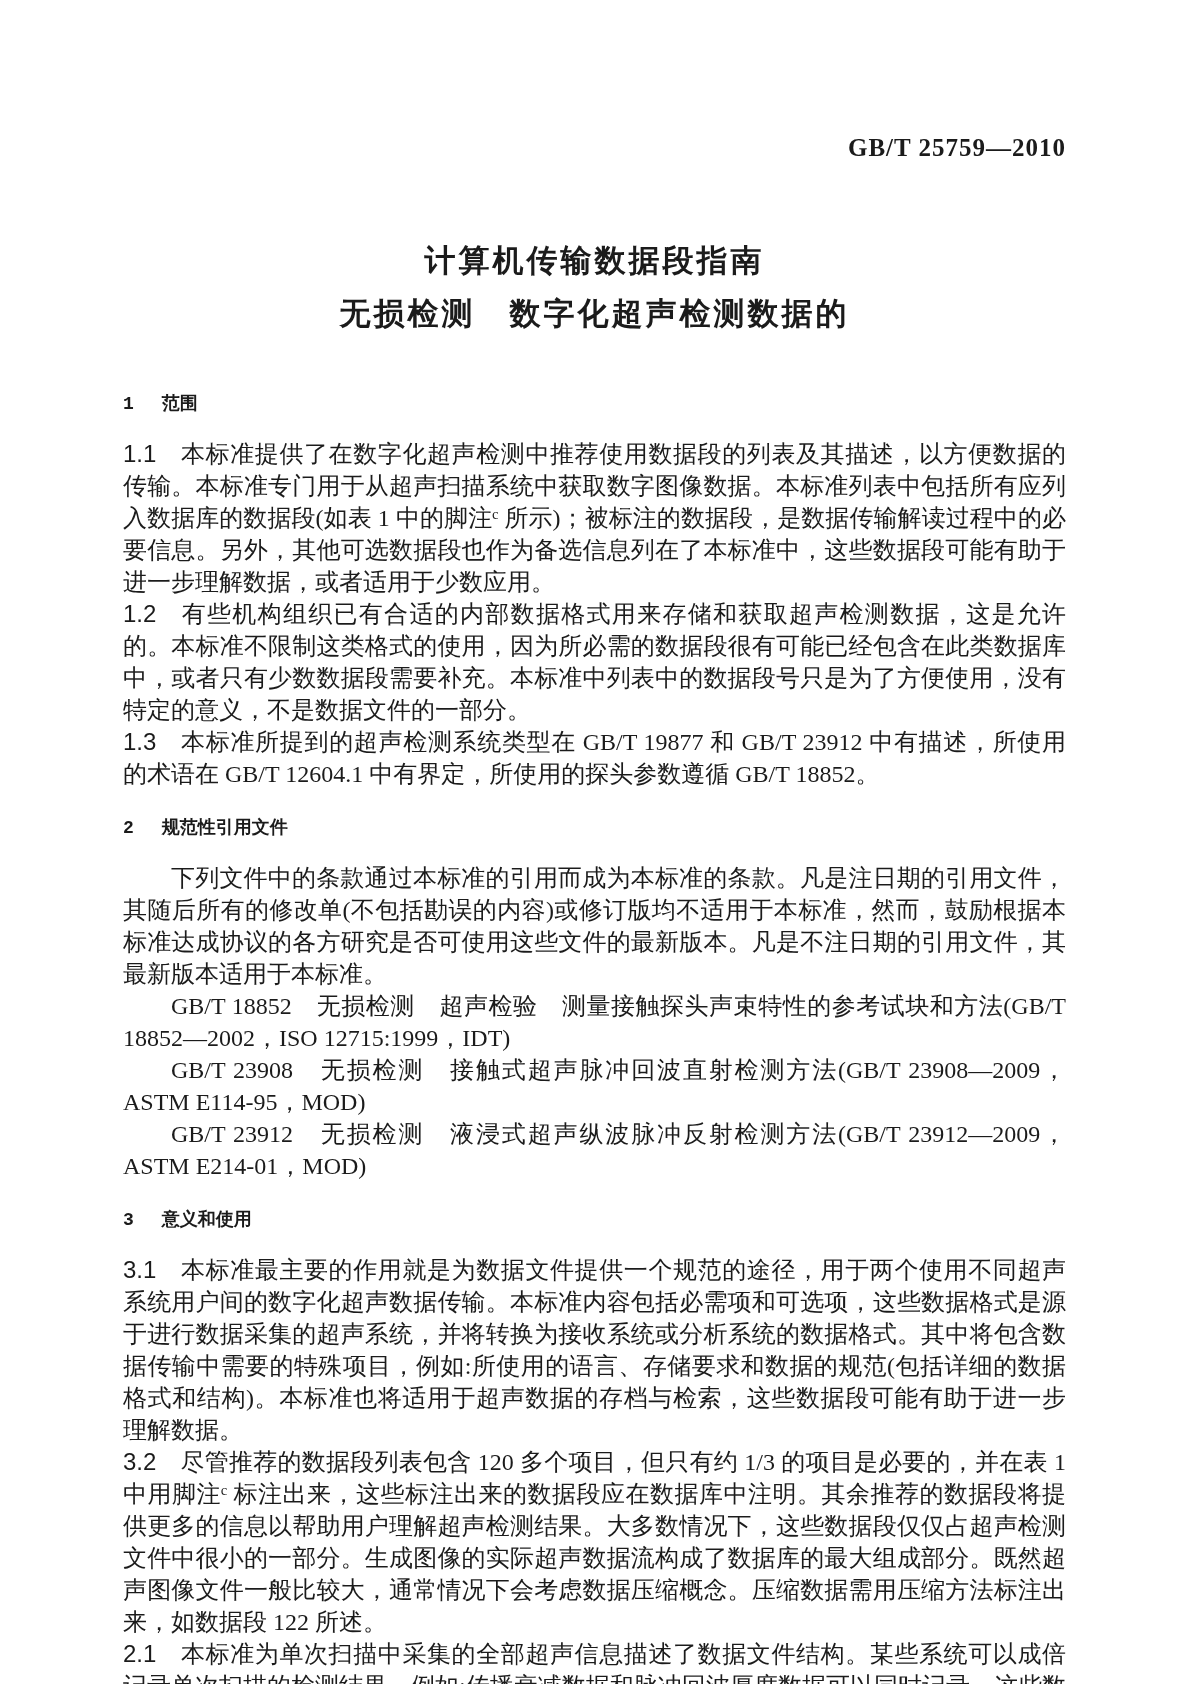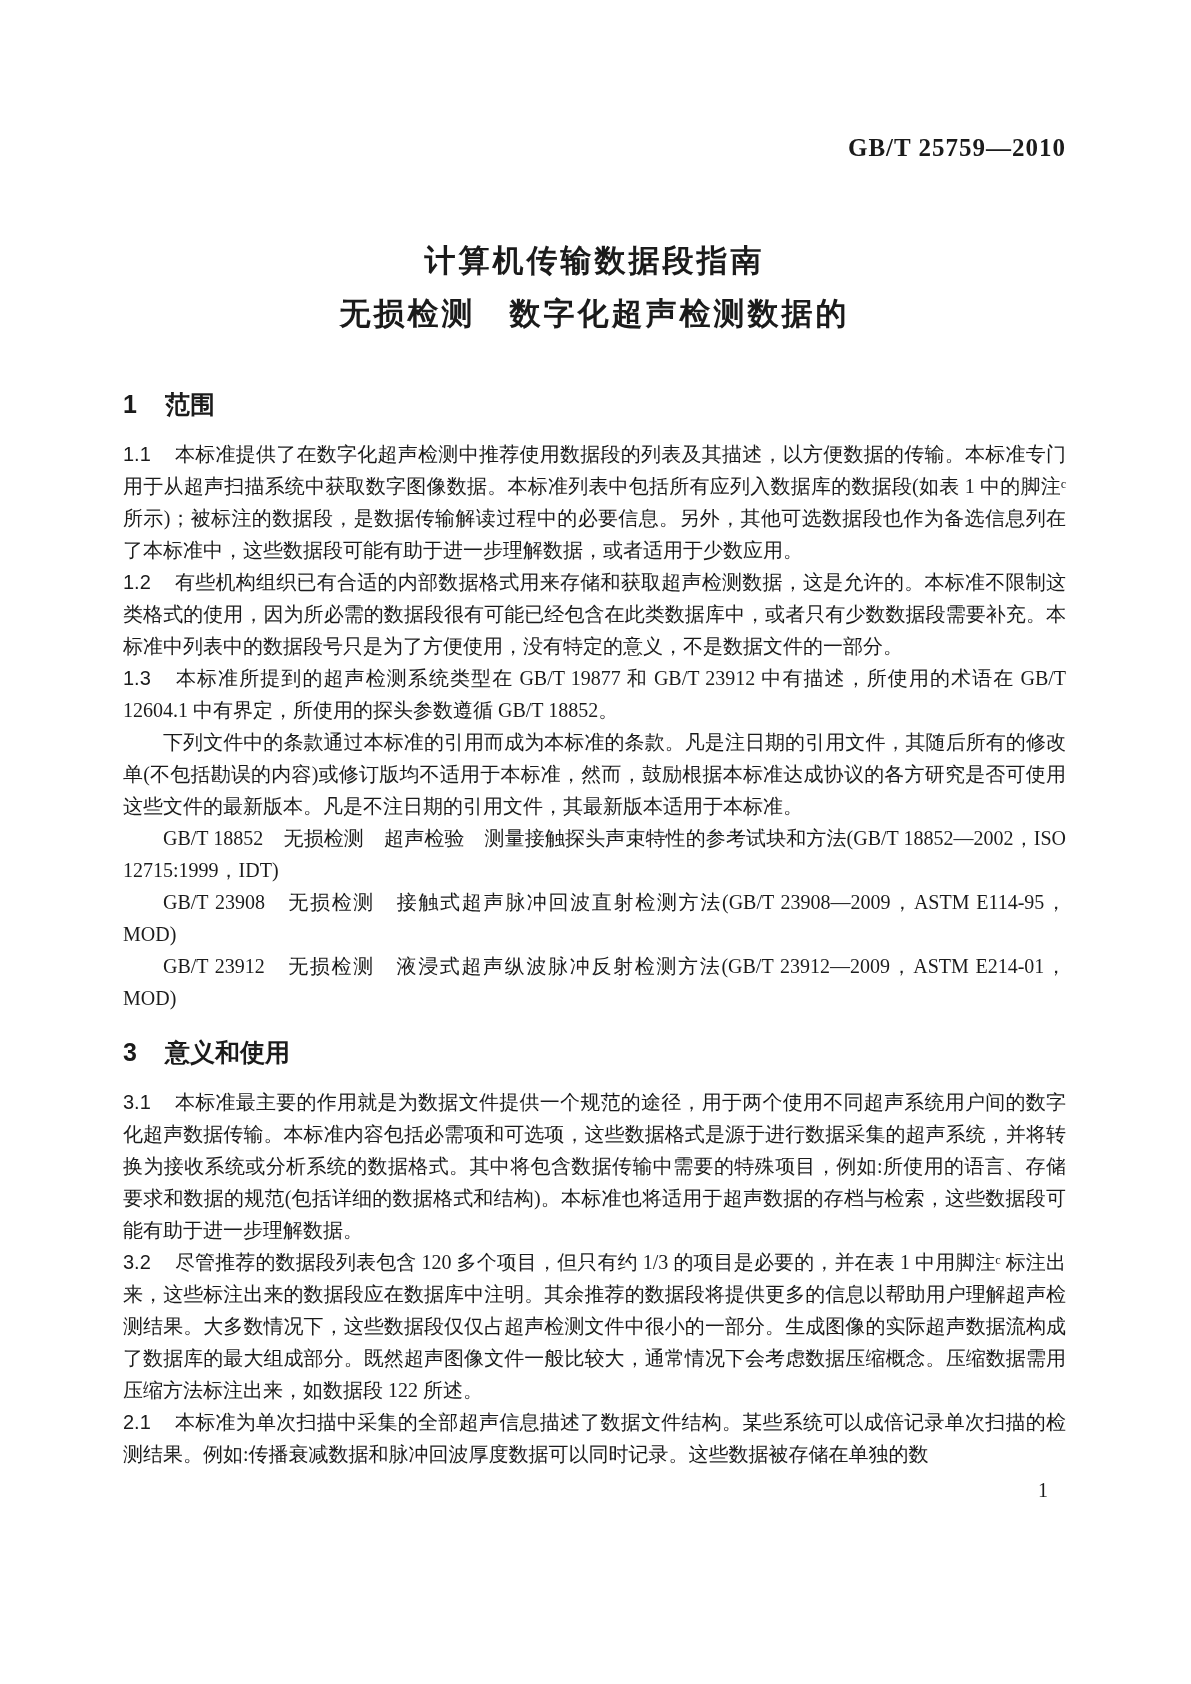--- a/index.html
+++ b/index.html
@@ -30,35 +30,35 @@
   .doc-title {
     margin-top: 72px;
     text-align: center;
     font-family: "Liberation Sans", "DejaVu Sans", sans-serif;
     font-weight: 700;
     font-size: 31px;
     line-height: 53px;
     letter-spacing: 3px;
   }
   .sec-heading {
-    font-family: Liberation Sans, sans-serif;
+    font-family: Liberation Mono, monospace;
     font-weight: 700;
-    font-size: 25px;
+    font-size: 18px;
     line-height: 24px;
     margin: 26px 0 22px 0;
   }
   .sec-heading.first {
     margin-top: 52px;
   }
   .sec-heading .sec-num {
     display: inline-block;
     margin-right: 28px;
   }
   .body-para {
-    font-size: 20px;
+    font-size: 24px;
     line-height: 32px;
     text-align: justify;
     margin: 0;
   }
   .para-num {
     font-family: "Liberation Sans", "DejaVu Sans", sans-serif;
     font-weight: 400;
     display: inline-block;
     margin-right: 24px;
   }
@@ -91,20 +91,21 @@
     <h2 class="sec-heading first"><span class="sec-num">1</span><span class="sec-title">范围</span></h2>
 
     <p class="body-para"><span class="para-num">1.1</span><span class="para-text">本标准提供了在数字化超声检测中推荐使用数据段的列表及其描述，以方便数据的传输。本标准专门用于从超声扫描系统中获取数字图像数据。本标准列表中包括所有应列入数据库的数据段(如表 1 中的脚注ᶜ 所示)；被标注的数据段，是数据传输解读过程中的必要信息。另外，其他可选数据段也作为备选信息列在了本标准中，这些数据段可能有助于进一步理解数据，或者适用于少数应用。</span></p>
 
     <p class="body-para"><span class="para-num">1.2</span><span class="para-text">有些机构组织已有合适的内部数据格式用来存储和获取超声检测数据，这是允许的。本标准不限制这类格式的使用，因为所必需的数据段很有可能已经包含在此类数据库中，或者只有少数数据段需要补充。本标准中列表中的数据段号只是为了方便使用，没有特定的意义，不是数据文件的一部分。</span></p>
 
     <p class="body-para"><span class="para-num">1.3</span><span class="para-text">本标准所提到的超声检测系统类型在 GB/T 19877 和 GB/T 23912 中有描述，所使用的术语在 GB/T 12604.1 中有界定，所使用的探头参数遵循 GB/T 18852。</span></p>
   </section>
 
   <section>
+    <h2 class="sec-heading"><span class="sec-num">2</span><span class="sec-title">规范性引用文件</span></h2>
 
     <p class="body-para indent-para">下列文件中的条款通过本标准的引用而成为本标准的条款。凡是注日期的引用文件，其随后所有的修改单(不包括勘误的内容)或修订版均不适用于本标准，然而，鼓励根据本标准达成协议的各方研究是否可使用这些文件的最新版本。凡是不注日期的引用文件，其最新版本适用于本标准。</p>
 
     <p class="body-para indent-para">GB/T 18852　无损检测　超声检验　测量接触探头声束特性的参考试块和方法(GB/T 18852—2002，ISO 12715:1999，IDT)</p>
     <p class="body-para indent-para">GB/T 23908　无损检测　接触式超声脉冲回波直射检测方法(GB/T 23908—2009，ASTM E114-95，MOD)</p>
     <p class="body-para indent-para">GB/T 23912　无损检测　液浸式超声纵波脉冲反射检测方法(GB/T 23912—2009，ASTM E214-01，MOD)</p>
   </section>
 
   <section>
     <h2 class="sec-heading"><span class="sec-num">3</span><span class="sec-title">意义和使用</span></h2>

